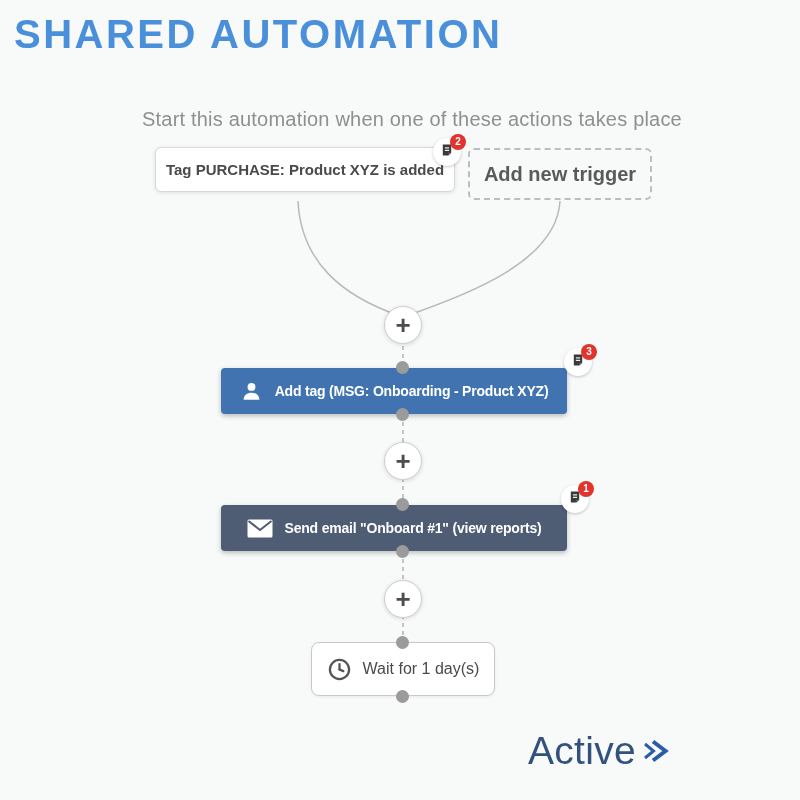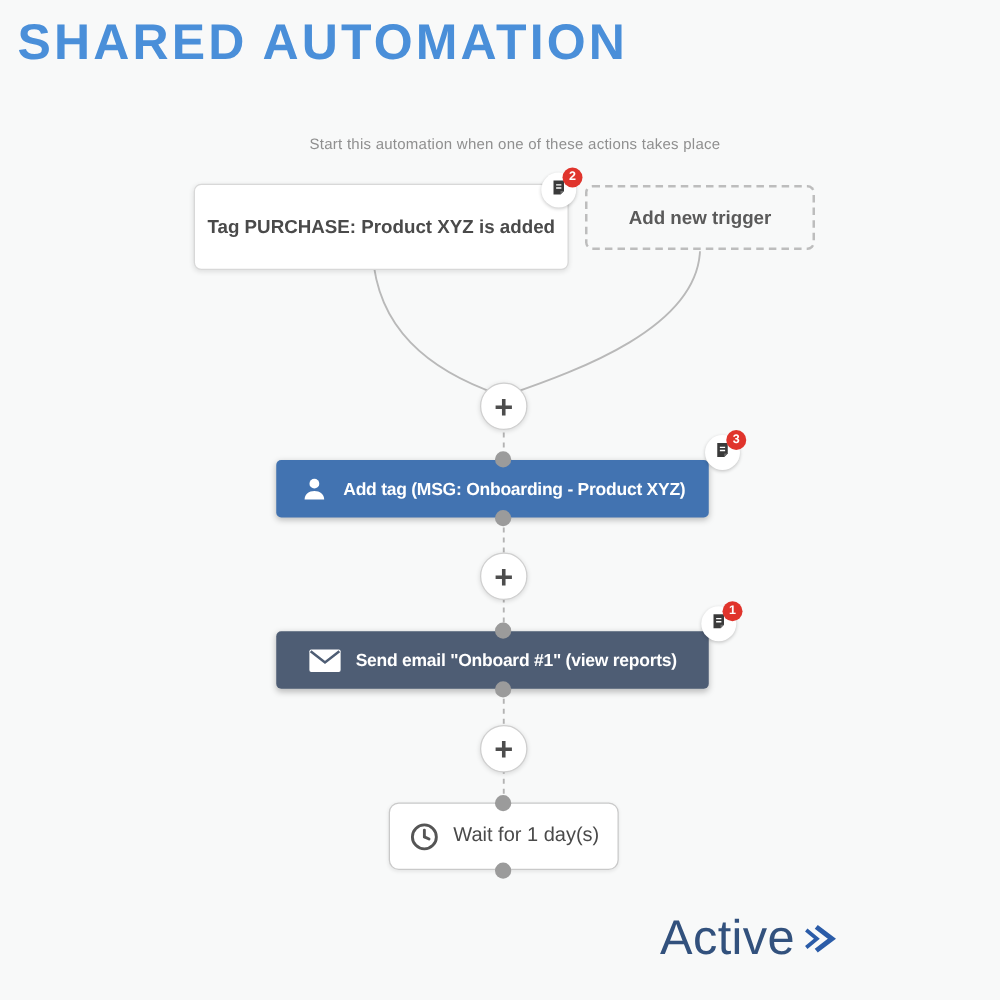--- a/index.html
+++ b/index.html
@@ -27,21 +27,21 @@
   }
 
   
   .subtitle {
     position: absolute;
     left: 0;
     right: 0;
     top: 108px;
     text-align: center;
     padding-left: 24px;
-    font-size: 12px;
+    font-size: 20px;
     color: #8f8f8f;
     letter-spacing: 0.2px;
   }
 
   
   .connectors {
     position: absolute;
     left: 0; top: 0;
     z-index: 1;
     pointer-events: none;
@@ -54,34 +54,34 @@
     position: absolute;
     display: flex;
     align-items: center;
     justify-content: center;
     border-radius: 6px;
     z-index: 2;
     cursor: pointer;
   }
   .trigger-solid {
     left: 155px; top: 147px;
-    width: 300px; height: 69px;
+    width: 300px; height: 45px;
     background: #ffffff;
     border: 1px solid #d8d8d8;
     box-shadow: 0 1px 4px rgba(0,0,0,0.10);
     font-size: 15px;
     font-weight: bold;
     color: #4a4a4a;
   }
   .trigger-dashed {
     left: 468px; top: 148px;
     width: 184px; height: 52px;
     background: transparent;
     border: 2px dashed #bdbdbd;
-    font-size: 15px;
+    font-size: 20px;
     font-weight: bold;
     color: #5a5a5a;
   }
 
   
   .plus {
     position: absolute;
     width: 38px; height: 38px;
     border-radius: 50%;
     background: #ffffff;

